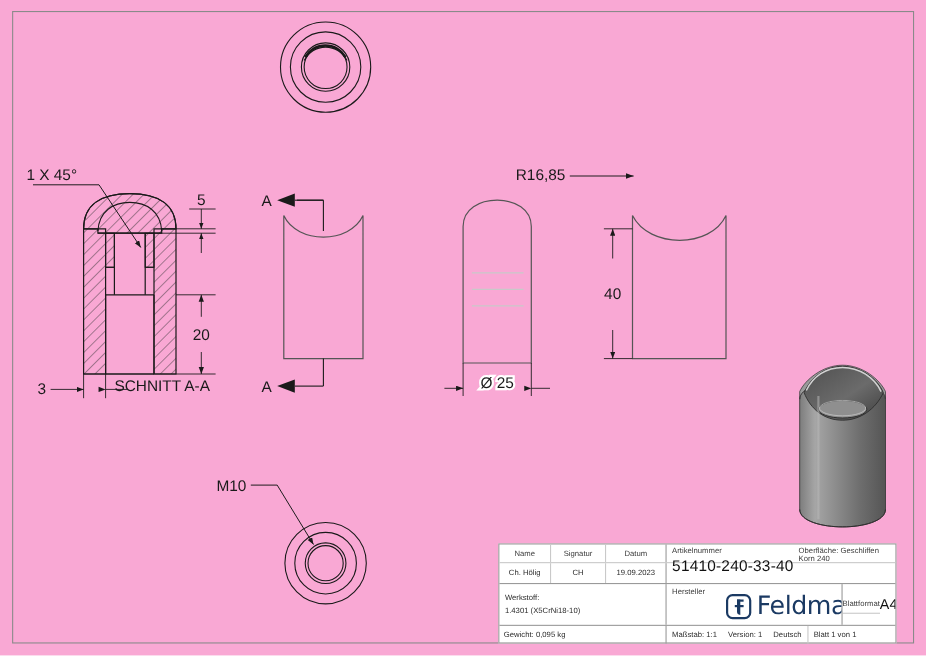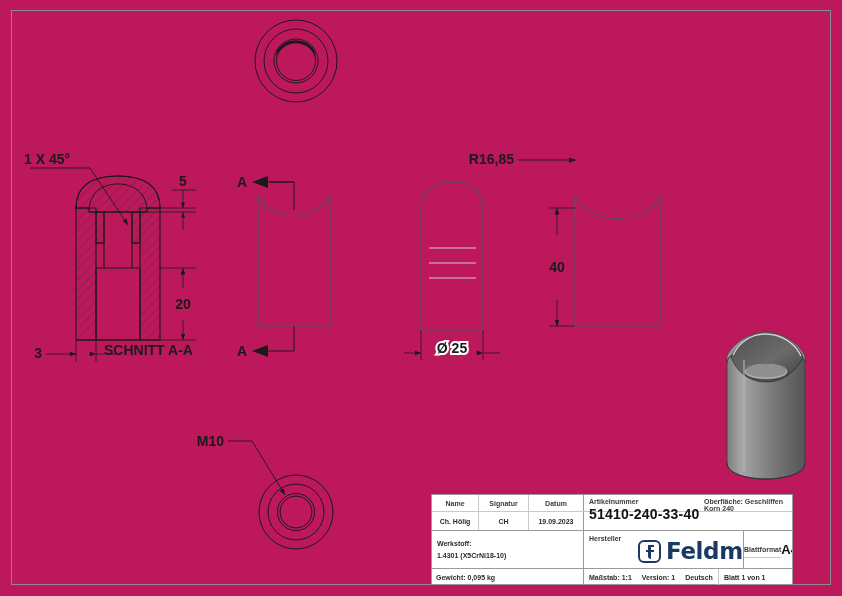--- a/index.html
+++ b/index.html
@@ -7,23 +7,22 @@
     padding: 0;
     background: #ffffff;
   }
   body {
     font-family: "Liberation Sans", sans-serif;
   }
   #sheet {
     position: relative;
     width: 842px;
     height: 596px;
-    background: #be185d;
+    background: #f9a8d4;
     overflow: hidden;
-    font-weight: bold;
   }
   #border {
     position: absolute;
     left: 11px;
     top: 10px;
     width: 820px;
     height: 575px;
     border: 1px solid #8a8a8a;
     box-sizing: border-box;
   }
@@ -35,21 +34,21 @@
     height: 596px;
   }
   .dimtext-lg {
     font-family: "Liberation Sans", sans-serif;
     font-size: 14px;
     fill: #1a1a1a;
   }
   
   #titleblock {
     position: absolute;
-    left: 431px;
+    left: 453px;
     top: 494px;
     width: 362px;
     height: 91px;
     border: 1px solid #9a9a9a;
     box-sizing: border-box;
     background: #fff;
     font-size: 7px;
     color: #2b2b2b;
   }
   #titleblock .row {

